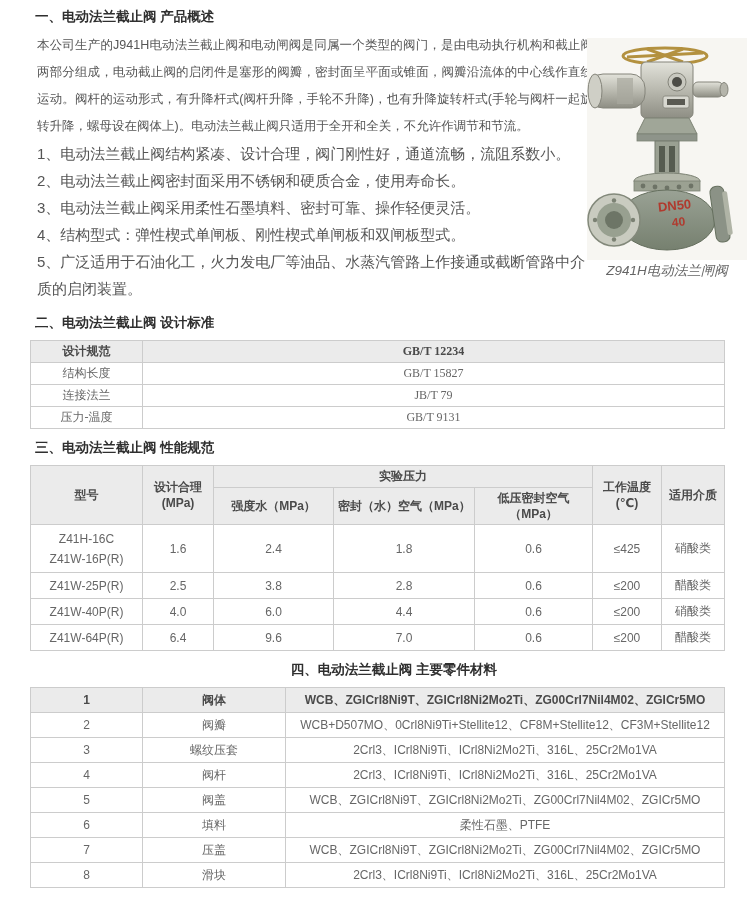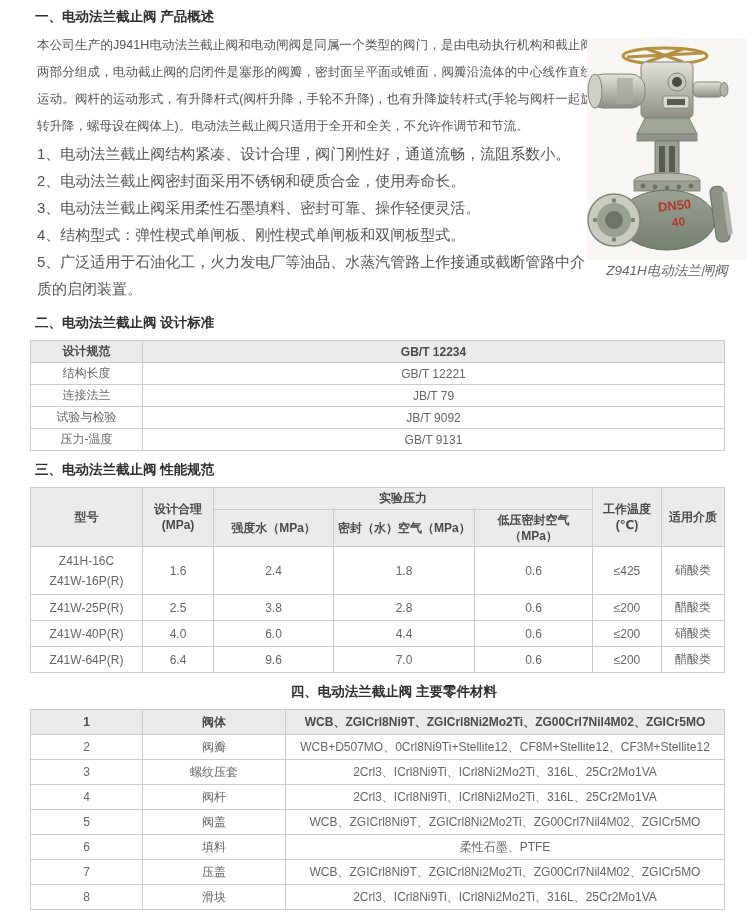--- a/index.html
+++ b/index.html
@@ -52,21 +52,21 @@
     font-size: 12px;
     color: #666666;
     text-align: center;
     vertical-align: middle;
     padding: 2px 4px;
     font-weight: normal;
     overflow: hidden;
     white-space: nowrap;
   }
   tr.hdr td, tr.hdr th { background: #ebebeb; font-weight: bold; color: #4a4a4a; }
-  .t2 tr { height: 16px; }
+  .t2 tr { height: 16px; font-family: Liberation Serif, serif; }
   .t3 tr.h1 { height: 22px; }
   .t3 tr.h2 { height: 24px; }
   .t3 tr.r0 { height: 48px; }
   .t3 tr.rN { height: 26px; }
   .t4 tr { height: 25px; }
   .cell-line { display: block; line-height: 16px; }
   .model-lines span { display: block; line-height: 20px; }
   .sec2-title { padding-top: 12px; }
   .sec3-title { padding-top: 10px; }
   .sec4-title { padding-top: 10px; text-align: center; }
@@ -173,29 +173,25 @@
         <col style="width:112px">
         <col style="width:582px">
       </colgroup>
     <tbody>
       <tr class="hdr">
         <td>设计规范</td>
         <td>GB/T 12234</td>
       </tr>
       <tr>
         <td>结构长度</td>
-        <td>GB/T 12221</td>
+        <td>GB/T 15827</td>
       </tr>
       <tr>
         <td>连接法兰</td>
         <td>JB/T 79</td>
-      </tr>
-      <tr>
-        <td>试验与检验</td>
-        <td>JB/T 9092</td>
       </tr>
       <tr>
         <td>压力-温度</td>
         <td>GB/T 9131</td>
       </tr>
     </tbody>
   </table>
 
   <h2 class="sec-title sec3-title">三、电动法兰截止阀 性能规范</h2>
   <table class="t3">

